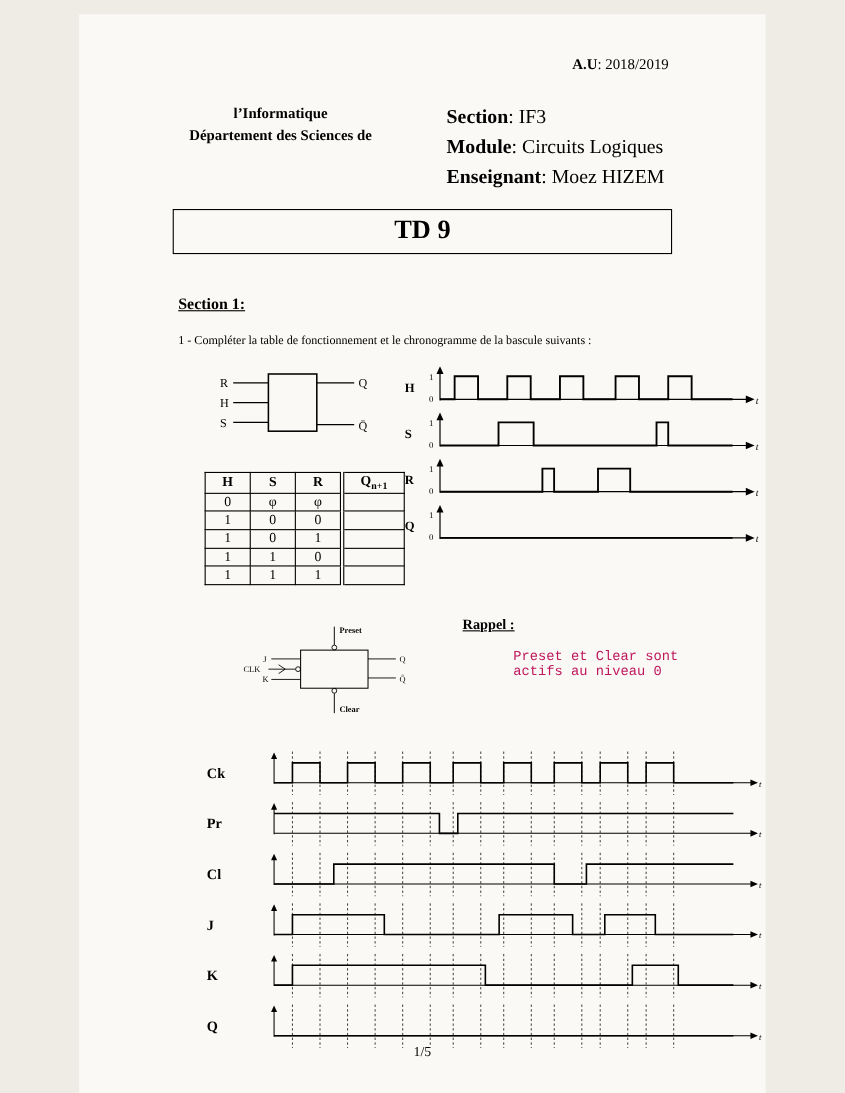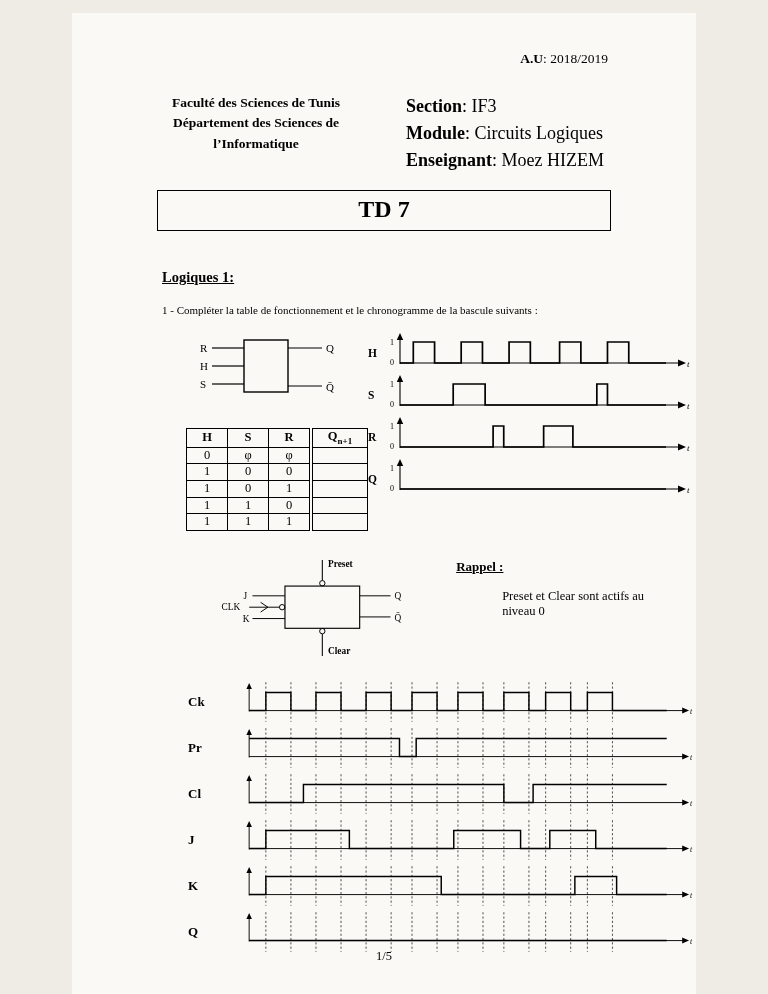--- a/index.html
+++ b/index.html
@@ -47,34 +47,33 @@
 <body>
 
 <div class="page">
 
   <div class="au-line">
     <b>A.U</b><span>: 2018/2019</span>
   </div>
 
   <div class="hdr">
     <div class="hdr-left">
-      <div>Faculté des Sciences de Tunis</div>
+      <div>l’Informatique</div>
       <div>Département des Sciences de</div>
-      <div>l’Informatique</div>
     </div>
     <div class="hdr-right">
       <div><b>Section</b><span>: IF3</span></div>
       <div><b>Module</b><span>: Circuits Logiques</span></div>
       <div><b>Enseignant</b><span>: Moez HIZEM</span></div>
     </div>
   </div>
 
-  <div class="td-box">TD 7</div>
-
-  <div class="ex-head">Logiques 1:</div>
+  <div class="td-box">TD 9</div>
+
+  <div class="ex-head">Section 1:</div>
 
   <div class="para">1 - Compléter la table de fonctionnement et le chronogramme de la bascule suivants :</div>
 
   <div class="fig1">
     <div class="fig1-left">
 
       <svg width="178" height="80" viewBox="0 0 178 80">
         <rect x="64" y="10" width="44" height="52" fill="none" stroke-width="1.4"></rect>
         <line x1="32" y1="18" x2="64" y2="18" stroke-width="1.2"></line>
         <line x1="32" y1="36" x2="64" y2="36" stroke-width="1.2"></line>
@@ -215,21 +214,21 @@
 
       <line x1="172" y1="50" x2="210" y2="50" stroke-width="1.2"></line>
       <text x="215" y="54" font-size="11.5">Q</text>
 
       <line x1="172" y1="76" x2="210" y2="76" stroke-width="1.2"></line>
       <text x="215" y="81" font-size="11.5">Q̄</text>
     </svg>
 
     <div class="rappel">
       <div class="rappel-title">Rappel :</div>
-      <div class="rappel-note" style="color: #000000;">Preset et Clear sont actifs au niveau 0</div>
+      <div class="rappel-note" style="color: #be185d; font-family: Liberation Mono, monospace;">Preset et Clear sont actifs au niveau 0</div>
     </div>
 
   </div>
 
   <div class="chrono">
       <div class="wave2-row">
         <span class="wave2-label">Ck</span>
         <svg width="526" height="46" viewBox="0 0 526 46">
           <line x1="25.44" y1="0" x2="25.44" y2="46" stroke="#666" stroke-width="0.8" stroke-dasharray="2.5 2.5"></line>
           <line x1="54.6" y1="0" x2="54.6" y2="46" stroke="#666" stroke-width="0.8" stroke-dasharray="2.5 2.5"></line>

